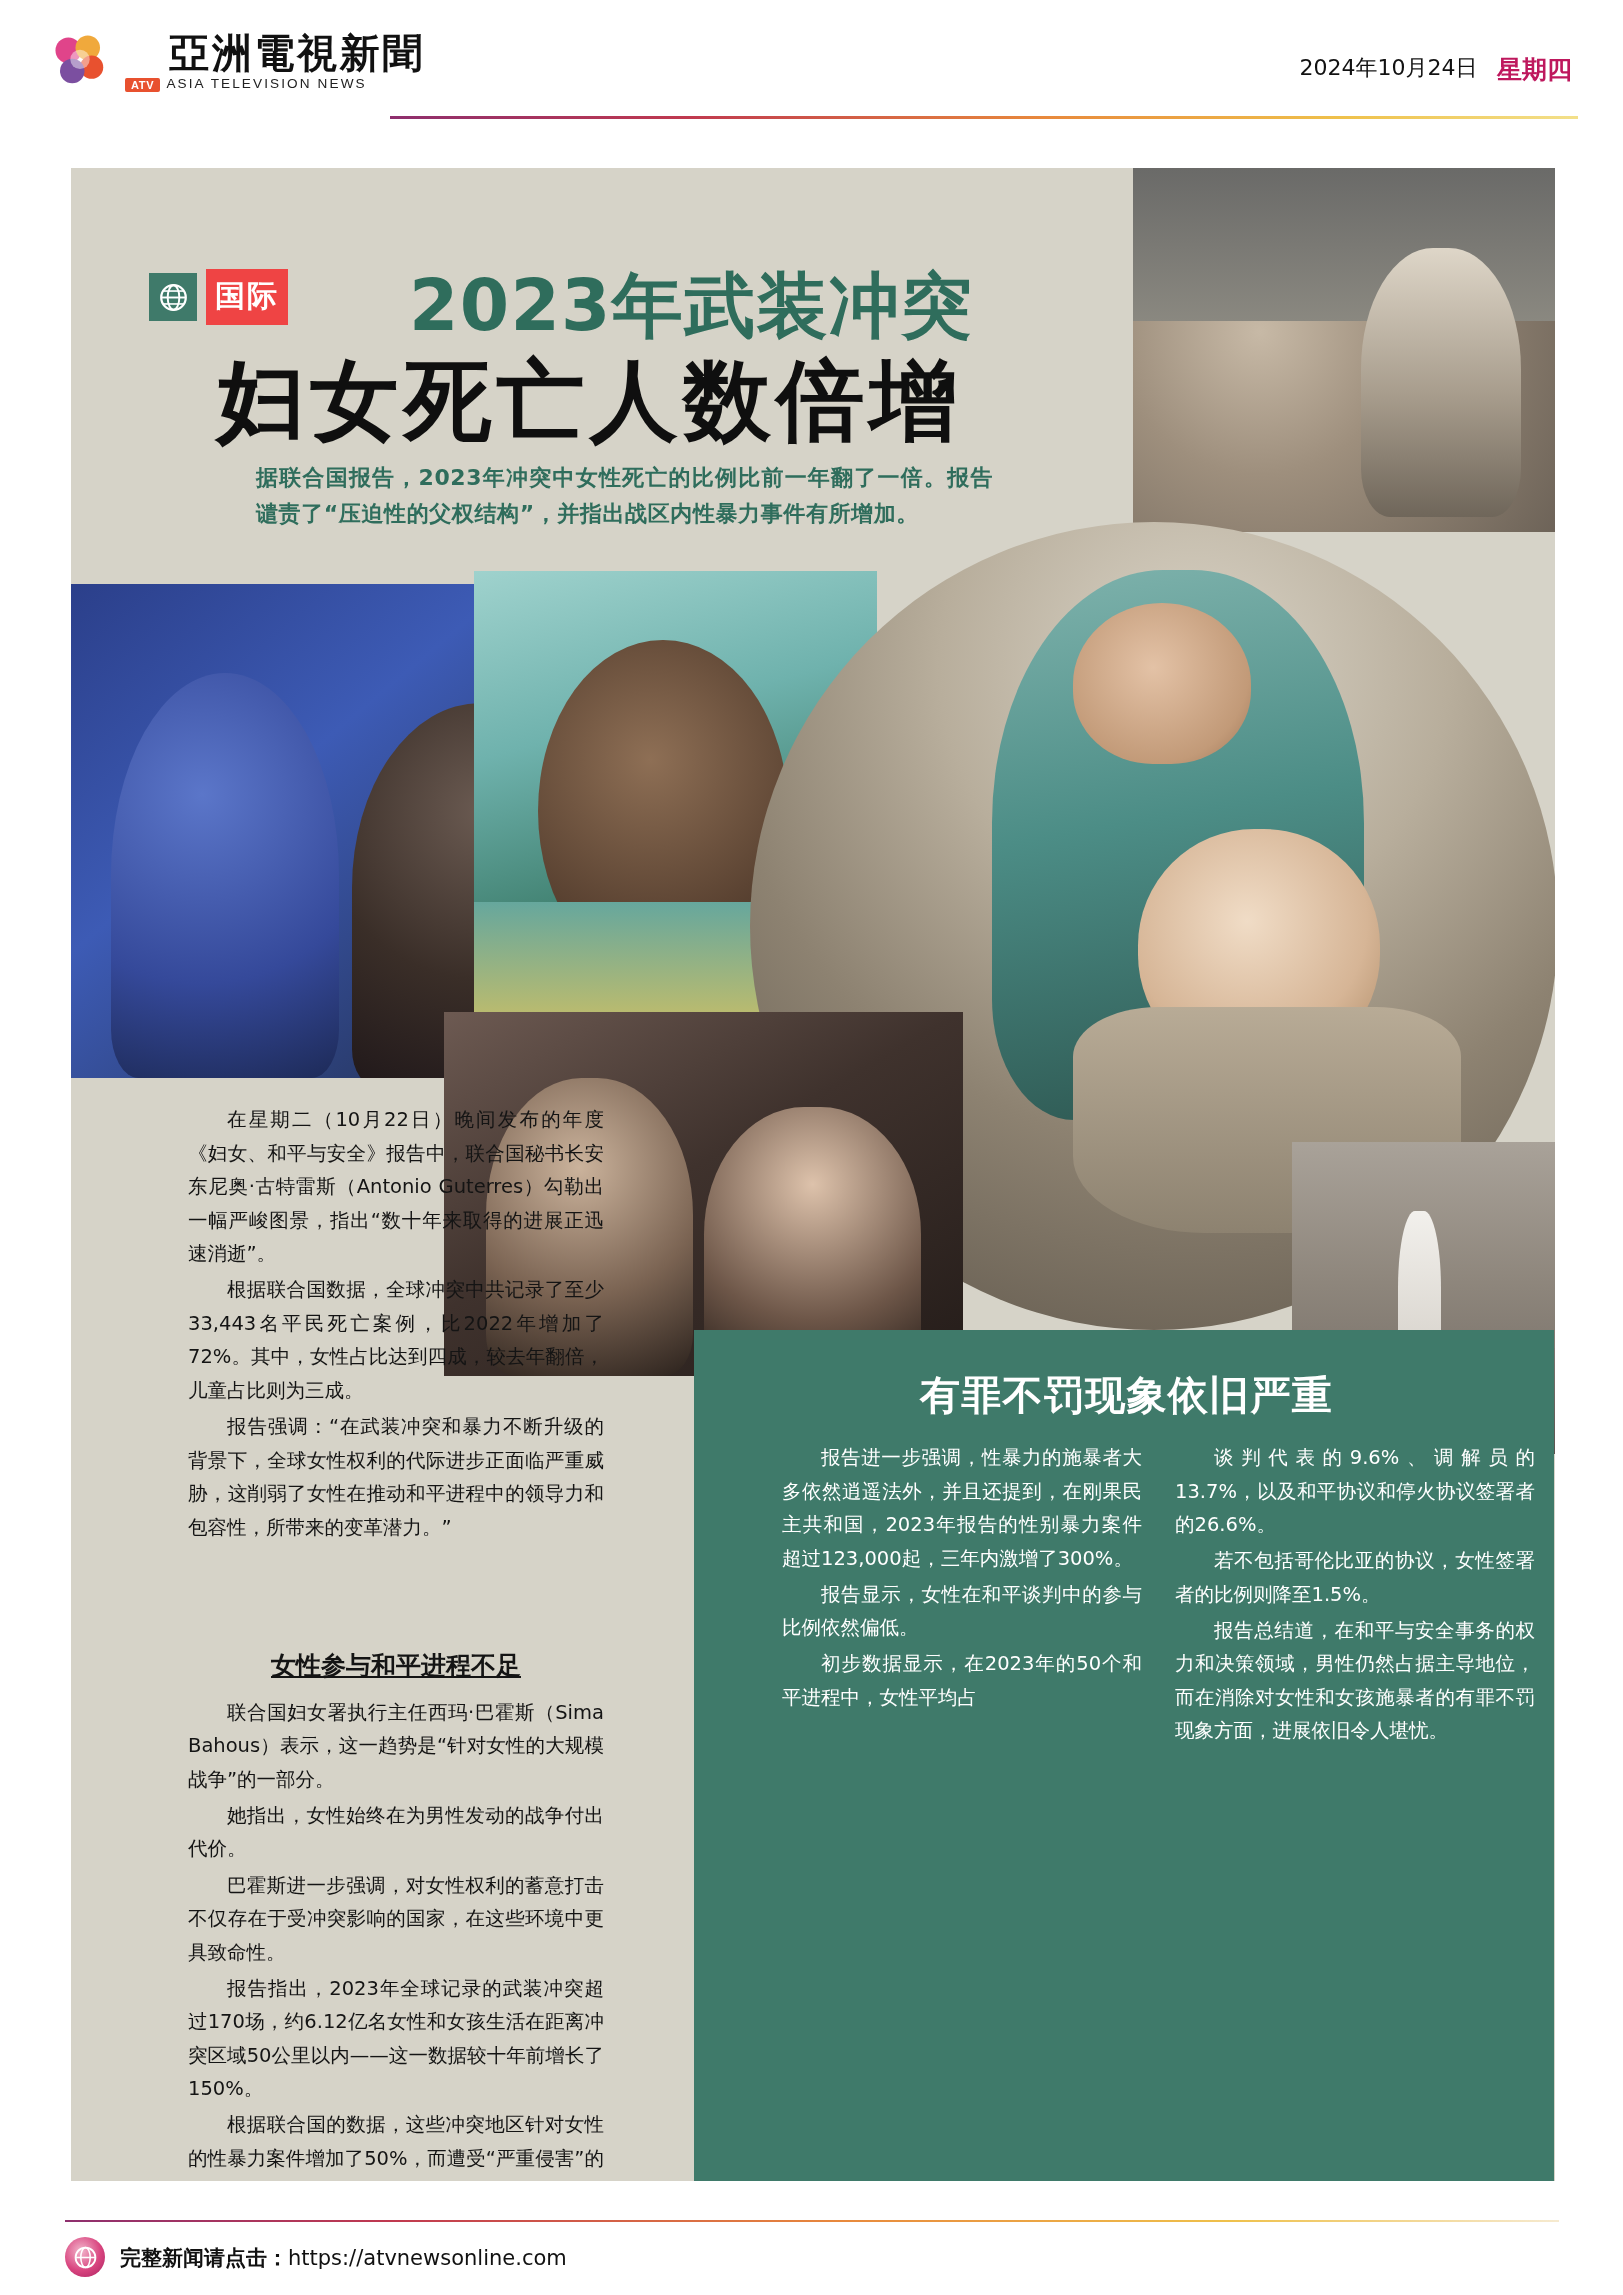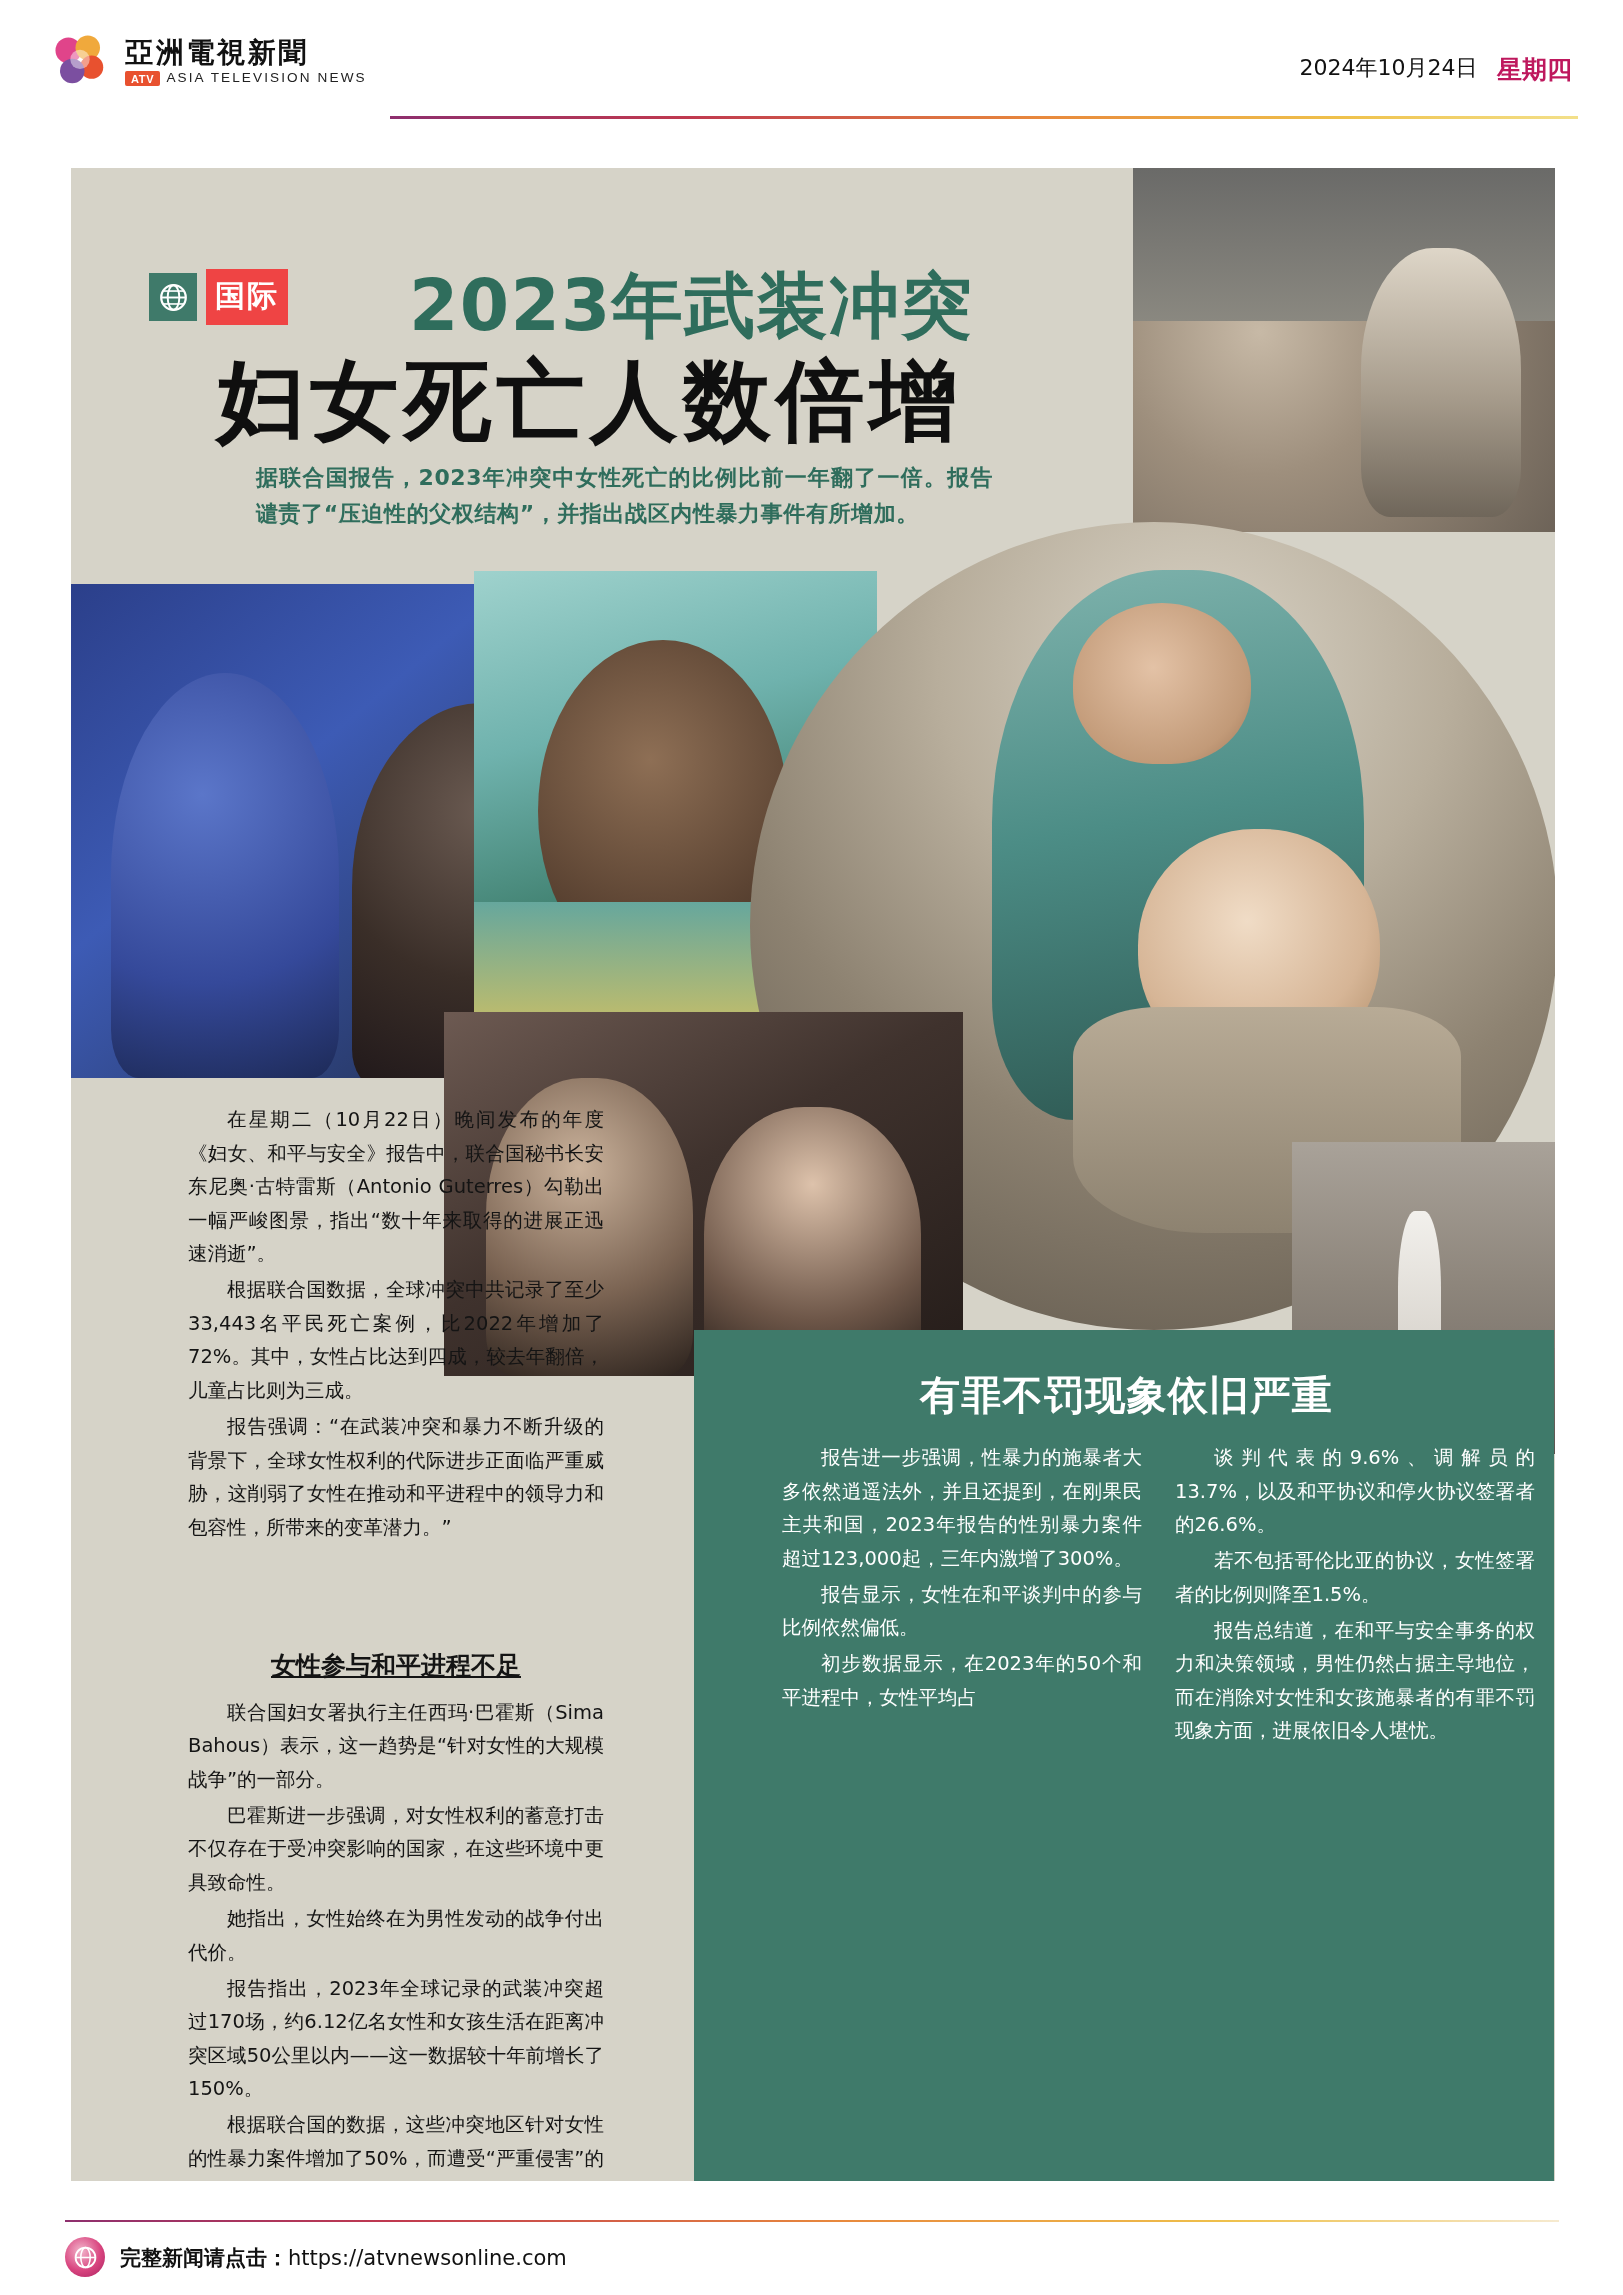--- a/index.html
+++ b/index.html
@@ -27,26 +27,27 @@
     left: 49px; top: 31px;
     display: flex;
     align-items: center;
     gap: 14.3px;
   }
   .logo-mark {
     width: 62px; height: 62px;
     position: relative;
   }
   .logo-text-cn {
-    font-size: 28px;
+    font-size: 40px;
     font-weight: bold;
     letter-spacing: 2.6px;
     color: #111;
     line-height: 1.05;
     font-family: "DejaVu Sans", sans-serif;
+    margin-left: 44px;
   }
   .logo-text-en {
     font-size: 13.6px;
     letter-spacing: 2.1px;
     color: #222;
     margin-top: 2.6px;
     font-family: "Liberation Sans", sans-serif;
   }
   .atv-badge {
     display: inline-block;
@@ -441,22 +442,22 @@
 
   <div class="body-col body-col-1">
     <p>在星期二（10月22日）晚间发布的年度《妇女、和平与安全》报告中，联合国秘书长安东尼奥·古特雷斯（Antonio Guterres）勾勒出一幅严峻图景，指出“数十年来取得的进展正迅速消逝”。</p>
     <p>根据联合国数据，全球冲突中共记录了至少33,443名平民死亡案例，比2022年增加了72%。其中，女性占比达到四成，较去年翻倍，儿童占比则为三成。</p>
     <p>报告强调：“在武装冲突和暴力不断升级的背景下，全球女性权利的代际进步正面临严重威胁，这削弱了女性在推动和平进程中的领导力和包容性，所带来的变革潜力。”</p>
   </div>
 
   <div class="body-col body-col-2">
     <p class="sec-head">女性参与和平进程不足</p>
     <p>联合国妇女署执行主任西玛·巴霍斯（Sima Bahous）表示，这一趋势是“针对女性的大规模战争”的一部分。</p>
+    <p>她指出，女性始终在为男性发动的战争付出代价。</p>
     <p>巴霍斯进一步强调，对女性权利的蓄意打击不仅存在于受冲突影响的国家，在这些环境中更具致命性。</p>
-    <p>她指出，女性始终在为男性发动的战争付出代价。</p>
     <p>报告指出，2023年全球记录的武装冲突超过170场，约6.12亿名女性和女孩生活在距离冲突区域50公里以内——这一数据较十年前增长了150%。</p>
     <p>根据联合国的数据，这些冲突地区针对女性的性暴力案件增加了50%，而遭受“严重侵害”的女孩人数上升了35%。</p>
   </div>
 
   <div class="panel-heading">有罪不罚现象依旧严重</div>
 
   <div class="panel-col panel-col-1">
     <p>报告进一步强调，性暴力的施暴者大多依然逍遥法外，并且还提到，在刚果民主共和国，2023年报告的性别暴力案件超过123,000起，三年内激增了300%。</p>
     <p>报告显示，女性在和平谈判中的参与比例依然偏低。</p>
     <p>初步数据显示，在2023年的50个和平进程中，女性平均占</p>

